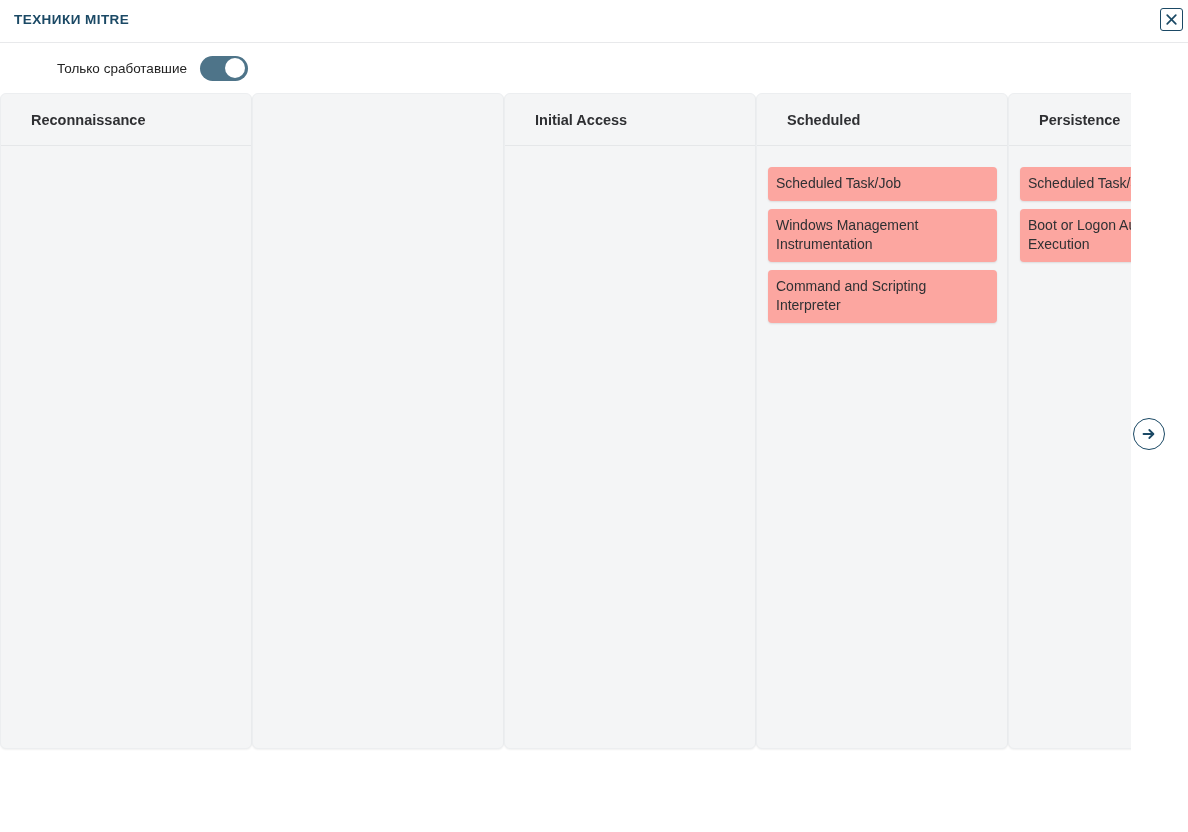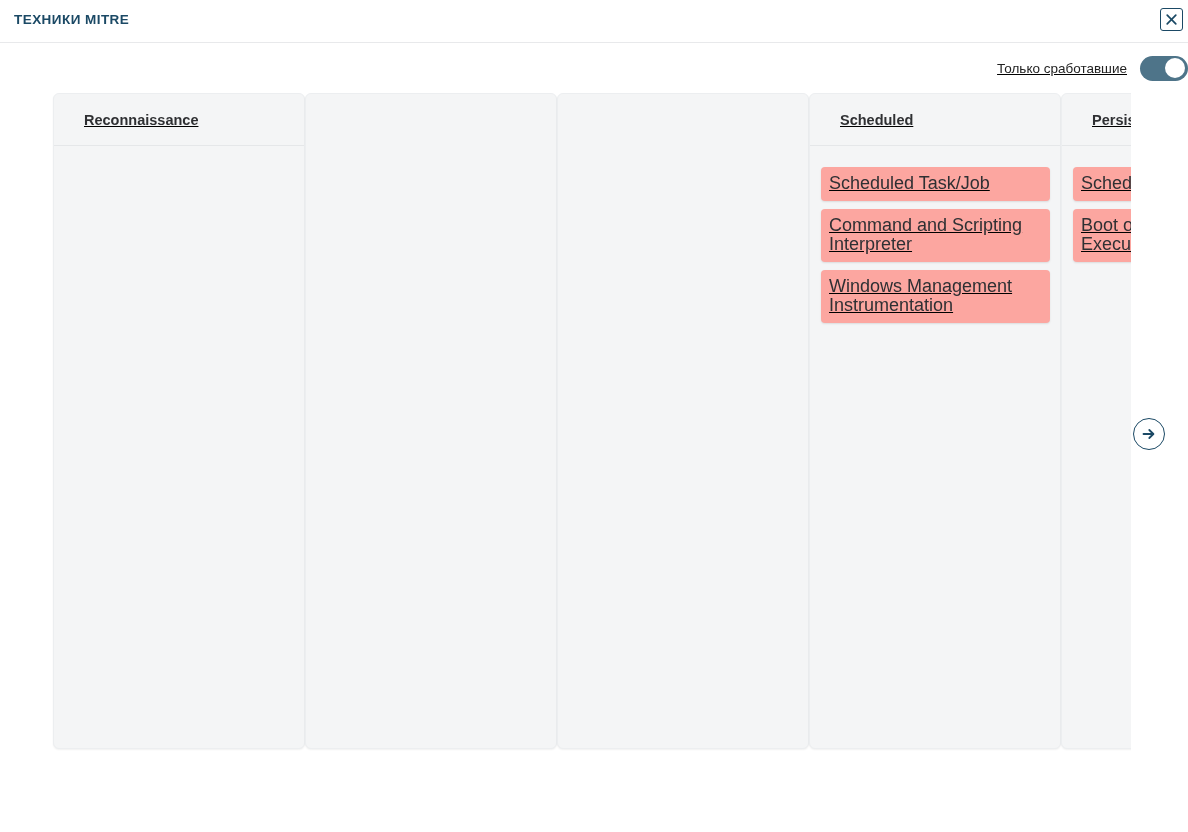--- a/index.html
+++ b/index.html
@@ -48,21 +48,20 @@
   }
   .close-button svg { display: block; }
 
   
   .toolbar {
     height: 50px;
     display: flex;
     align-items: center;
     padding-left: 57px;
     background: #ffffff;
-    justify-content: flex-end;
   }
   .toolbar-label {
     font-size: 13.5px;
     color: #222222;
     margin-right: 13px;
     white-space: nowrap;
   }
   .toggle {
     width: 48px;
     height: 25px;
@@ -84,21 +83,20 @@
 
   
   .board-viewport {
     position: relative;
     width: 1131px;
     height: 666px;
     overflow: hidden;
   }
   .board {
     display: flex;
-    padding-left: 53px;
     height: 100%;
     align-items: flex-start;
   }
   .tactic-column {
     flex: none;
     width: 252px;
     height: 656px;
     background: #f4f5f6;
     border: 1px solid #eceef0;
     border-radius: 6px;
@@ -126,21 +124,21 @@
     padding: 21px 10px 10px 11px;
     display: flex;
     flex-direction: column;
     gap: 8px;
     overflow: hidden;
   }
   .technique-card {
     background: #fca6a0;
     border-radius: 4px;
     padding: 7px 10px 8px 8px;
-    font-size: 18px;
+    font-size: 14px;
     line-height: 19px;
     color: #2f3033;
     box-shadow: 0 1px 2px rgba(0,0,0,0.10);
     cursor: pointer;
   }
 
   
   .next-arrow {
     position: absolute;
     left: 1133px;
@@ -152,21 +150,21 @@
     background: #ffffff;
     display: flex;
     align-items: center;
     justify-content: center;
     cursor: pointer;
     padding: 0;
     z-index: 5;
   }
   .next-arrow svg { display: block; }
 
-  .page-wrap { position: relative; text-decoration: underline; }
+  .page-wrap { position: relative; }
 </style>
 </head>
 <body>
 
 <div class="page-wrap">
 
   <div class="modal-header">
     <div class="modal-title">ТЕХНИКИ MITRE</div>
     <button class="close-button">
       <span>
@@ -190,30 +188,33 @@
         <div class="tactic-column">
           <div class="tactic-header">
             <span class="tactic-title">Reconnaissance</span>
           </div>
           <div class="tactic-body"></div>
         </div>
         <div class="tactic-column">
           <div class="tactic-body"></div>
         </div>
         <div class="tactic-column">
+          <div class="tactic-header">
+            <span class="tactic-title">Initial Access</span>
+          </div>
           <div class="tactic-body"></div>
         </div>
         <div class="tactic-column">
           <div class="tactic-header">
             <span class="tactic-title">Scheduled</span>
           </div>
           <div class="tactic-body">
             <div class="technique-card">Scheduled Task/Job</div>
+            <div class="technique-card">Windows Management Instrumentation</div>
             <div class="technique-card">Command and Scripting Interpreter</div>
-            <div class="technique-card">Windows Management Instrumentation</div>
           </div>
         </div>
         <div class="tactic-column">
           <div class="tactic-header">
             <span class="tactic-title">Persistence</span>
           </div>
           <div class="tactic-body">
             <div class="technique-card">Scheduled Task/Job</div>
             <div class="technique-card">Boot or Logon Autostart Execution</div>
           </div>

